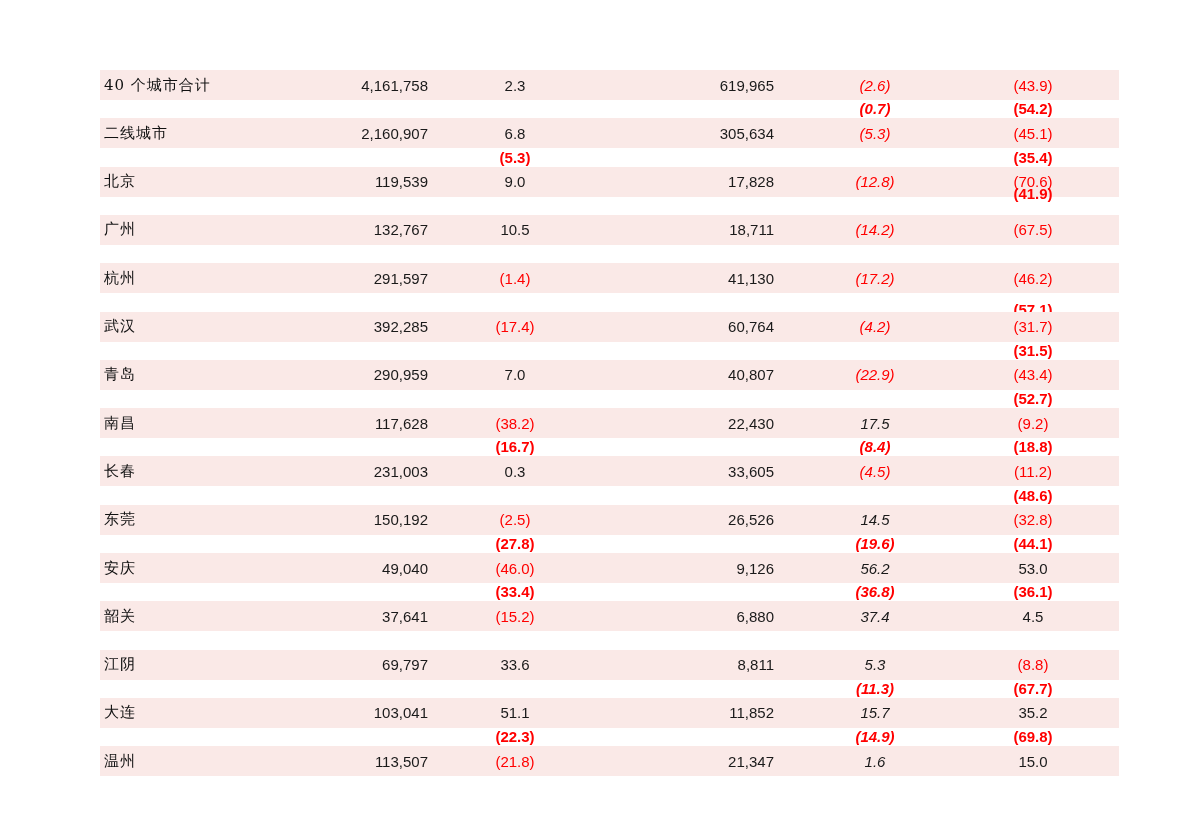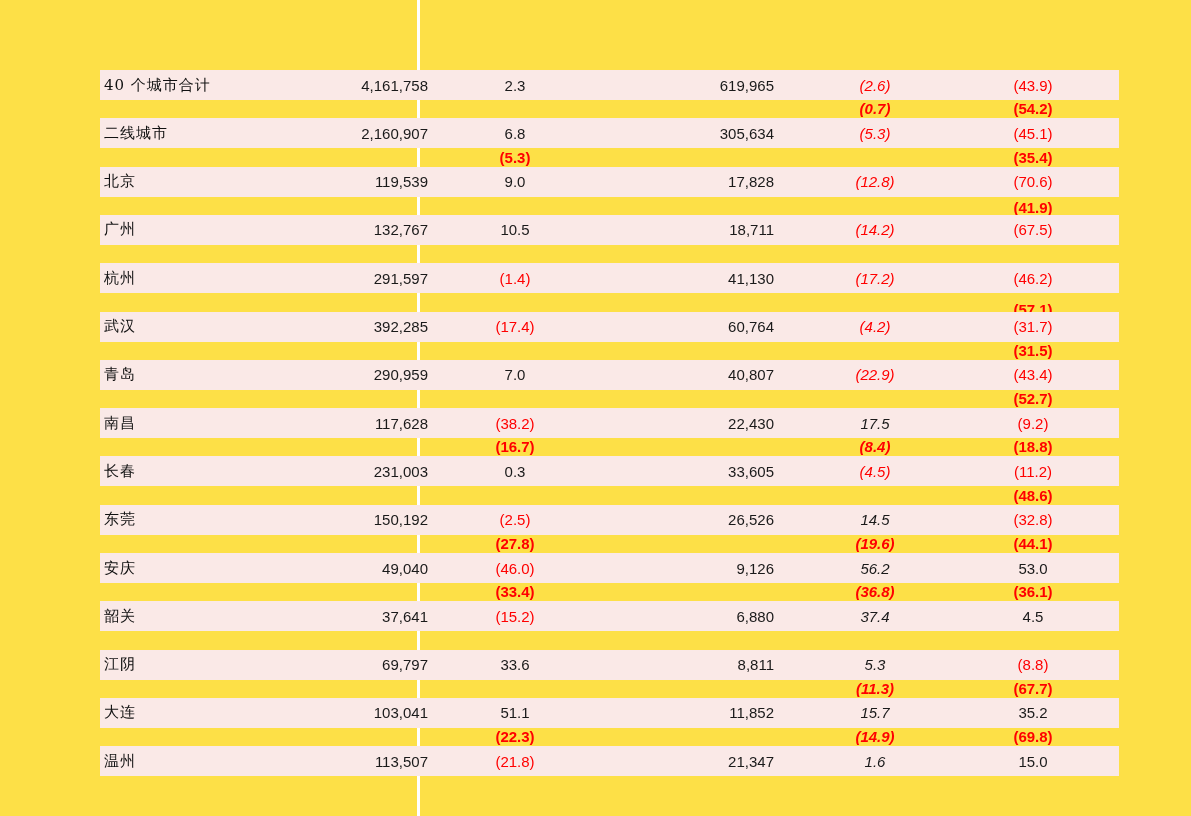--- a/index.html
+++ b/index.html
@@ -15,21 +15,21 @@
     overflow: hidden;
     font-family: "Liberation Sans", "DejaVu Sans", sans-serif;
   }
 
   #table-root {
     position: absolute;
     left: 0;
     top: 0;
     width: 1191px;
     height: 816px;
-    background: #fde047;
+    background: #ffffff;
   }
 
   
   .vrule {
     position: absolute;
     top: 0;
     left: 417px;
     width: 3px;
     height: 816px;
     background: #ffffff;
@@ -144,21 +144,21 @@
       </div>
       <div class="row main" style="top: 166.6px; height: 30px;">
         <div class="band"></div>
         <div class="cell city">北京</div>
         <div class="cell num c1 pos">119,539</div>
         <div class="cell num c2 pos">9.0</div>
         <div class="cell num c3 pos">17,828</div>
         <div class="cell num c4 neg">(12.8)</div>
         <div class="cell num c5 neg">(70.6)</div>
       </div>
-      <div class="row sub" style="top: 198px; height: 18px;">
+      <div class="row sub" style="top: 184px; height: 18px;">
         <div class="cell city"></div>
         <div class="cell num c1 pos empty"></div>
         <div class="cell num c2 pos empty"></div>
         <div class="cell num c3 pos empty"></div>
         <div class="cell num c4 pos empty"></div>
         <div class="cell num c5 neg">(41.9)</div>
       </div>
       <div class="row main" style="top: 214.9px; height: 30px; border-radius: 15px;">
         <div class="band"></div>
         <div class="cell city">广州</div>

